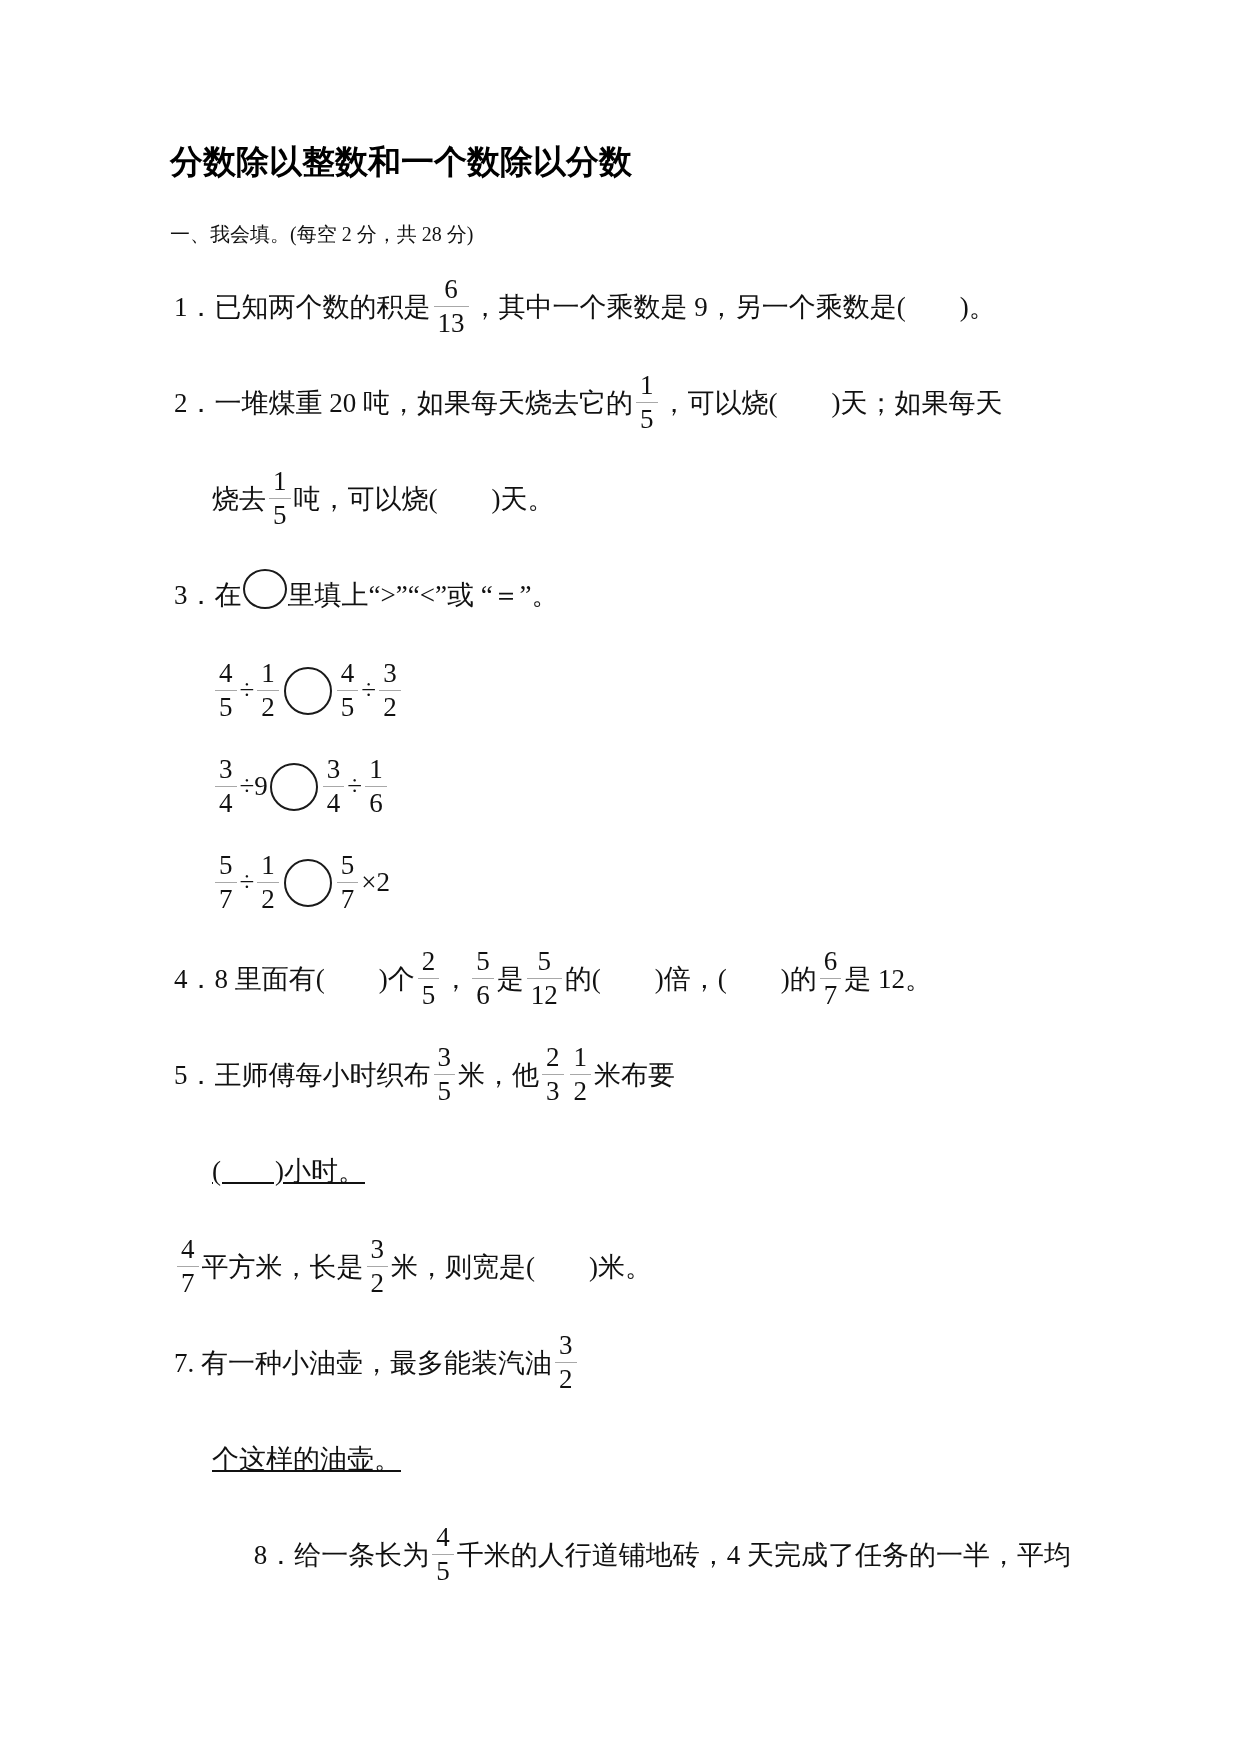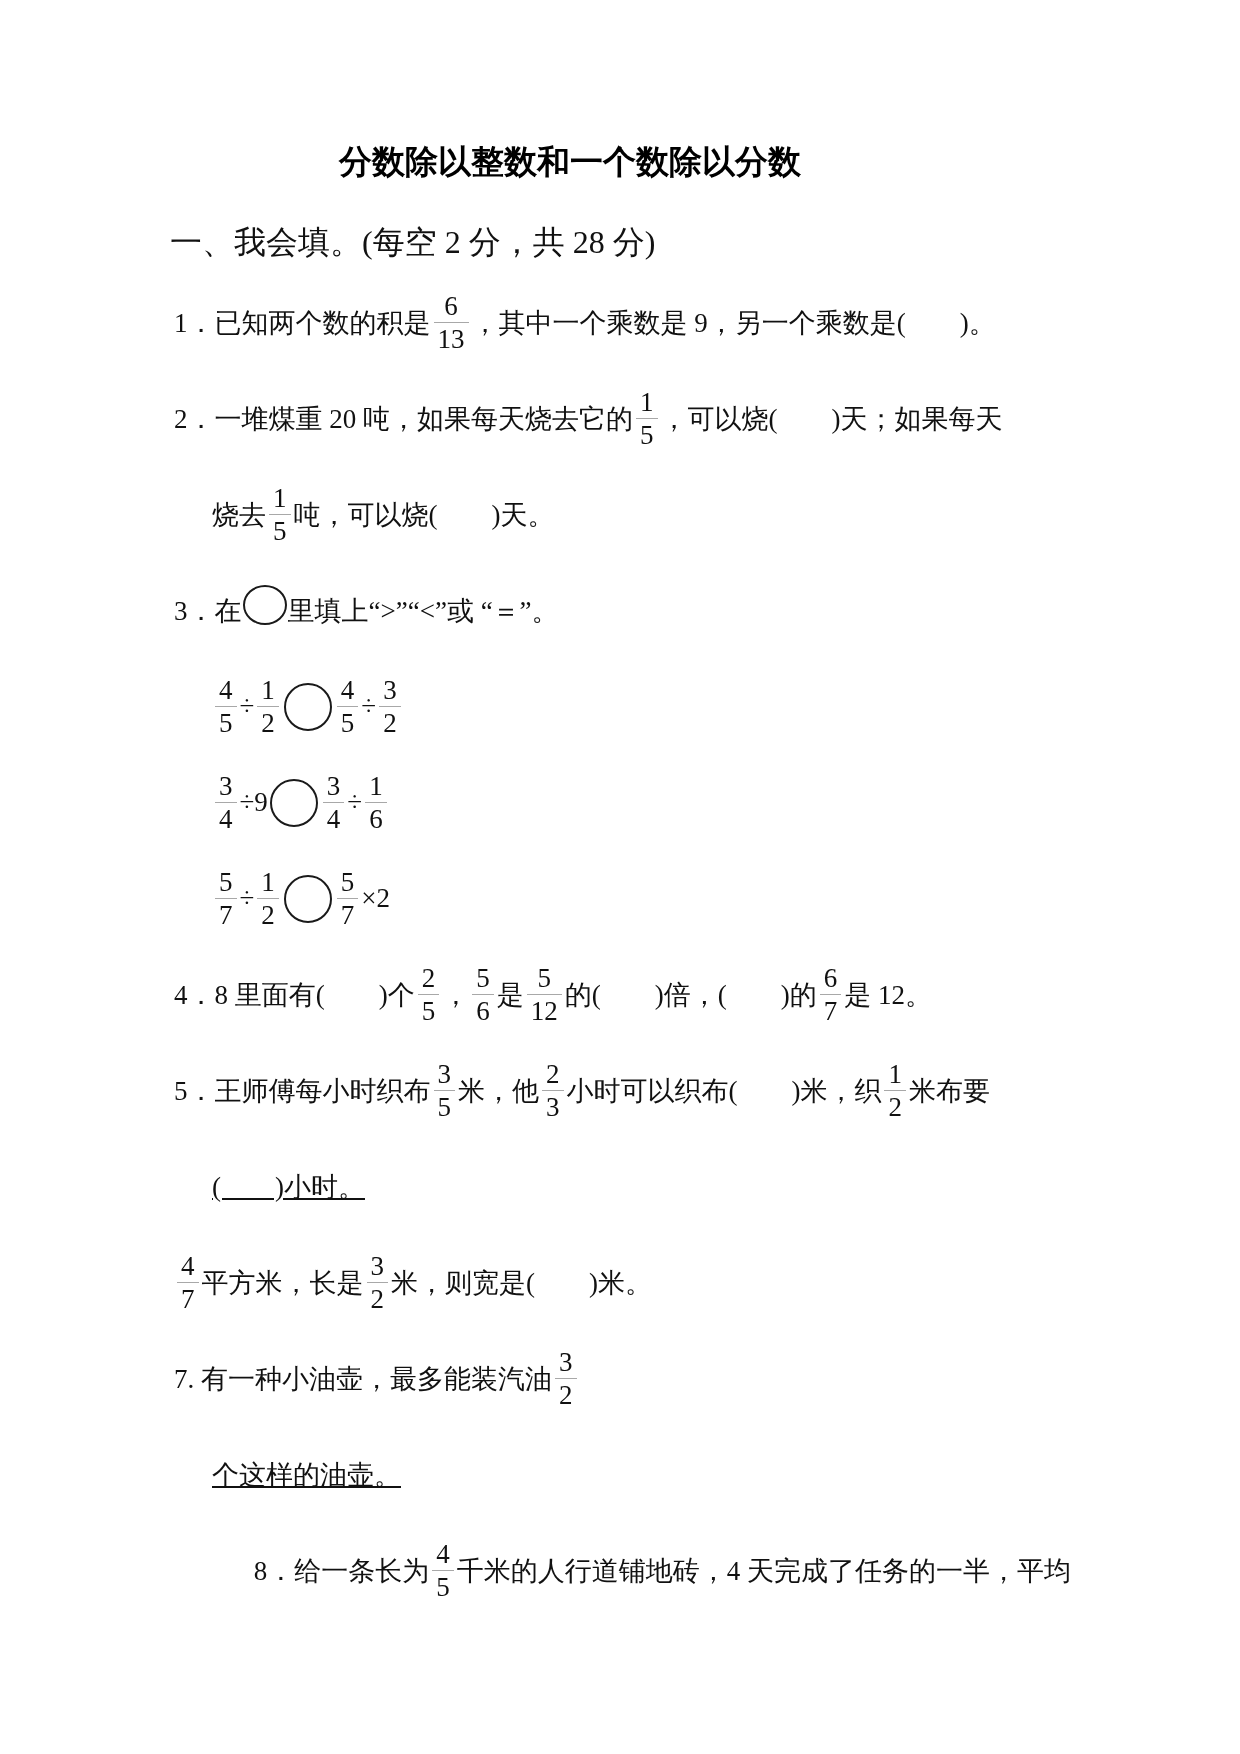--- a/index.html
+++ b/index.html
@@ -17,26 +17,26 @@
     overflow: hidden;
   }
   .content {
     padding: 140px 165px 0 170px;
   }
   .title {
     font-family: "Liberation Sans", "DejaVu Sans", sans-serif;
     font-weight: 700;
     font-size: 33px;
     line-height: 1.35;
-    text-align: center;
+    text-align: left;
     width: 800px;
     color: #000000;
   }
   .section-heading {
-    font-size: 32px;
+    font-size: 20px;
     line-height: 1.35;
     margin: 36px 0 10px 0;
     white-space: nowrap;
   }
   #lines .line {
     display: flex;
     align-items: center;
     white-space: nowrap;
     min-height: 74px;
     margin: 22px 4px;
@@ -218,21 +218,20 @@
           <span class="txt">5．王师傅每小时织布</span>
           <span class="frac">
             <span class="num">3</span>
             <span class="den">5</span>
           </span>
           <span class="txt">米，他</span>
           <span class="frac">
             <span class="num">2</span>
             <span class="den">3</span>
           </span>
-          <span class="txt">小时可以织布(　　)米，织</span>
           <span class="frac">
             <span class="num">1</span>
             <span class="den">2</span>
           </span>
           <span class="txt">米布要</span>
         </div>
         <div class="line" data-line="q5b">
           <span class="txt">(　　)小时。</span>
         </div>
         <div class="line" data-line="q6">

